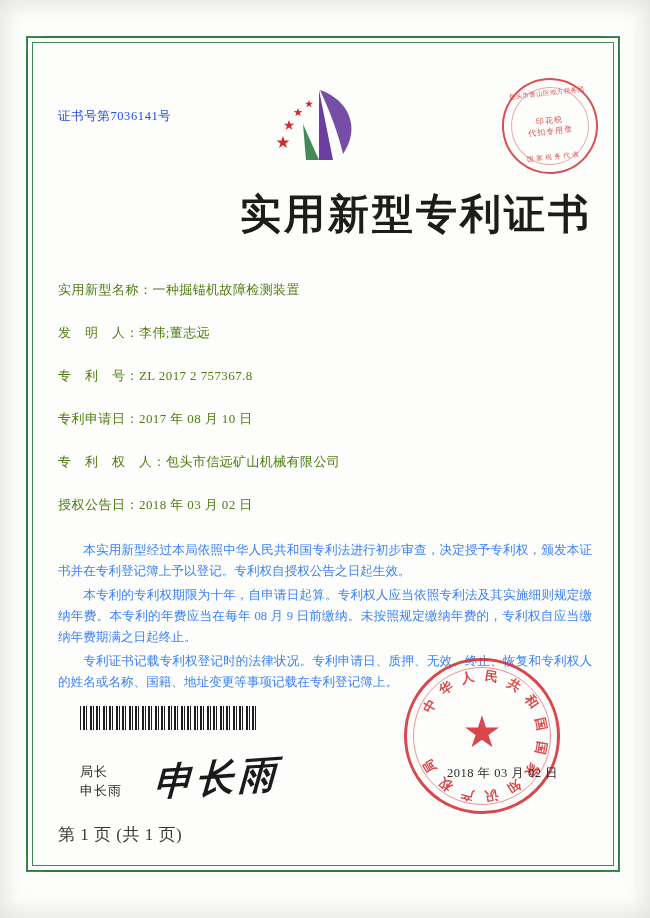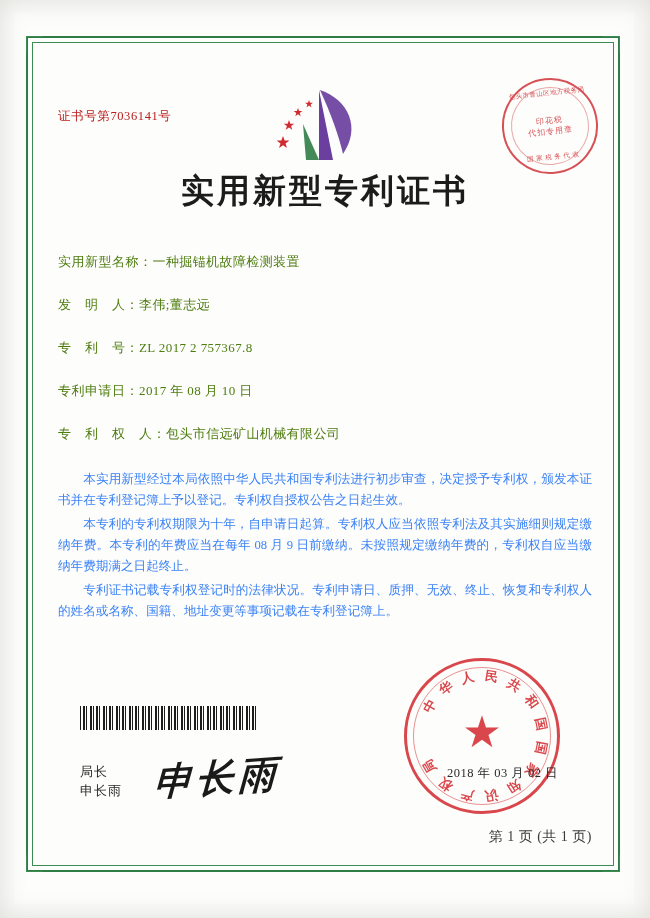--- a/index.html
+++ b/index.html
@@ -70,21 +70,21 @@
     position: absolute;
     left: 58px;
     top: 70px;
     right: 58px;
     bottom: 70px;
   }
 
   .cert-no {
     font-size: 12.5px;
     letter-spacing: 0.6px;
-    color: #b91c1c;
+    color: #1d4ed8;
     margin-top: 38px;
   }
 
   
   .logo {
     position: absolute;
     left: 215px;
     top: 14px;
     width: 96px;
     height: 90px;
@@ -129,23 +129,23 @@
   }
   .seal-top .inner-ring {
     position: absolute;
     inset: 7px;
     border: 1px solid #cf2b31;
     border-radius: 50%;
     opacity: 0.5;
   }
 
   .doc-title {
-    margin-top: 44px;
-    text-align: center;
-    font-size: 33px;
+    margin-top: 62px;
+    text-align: right;
+    font-size: 41px;
     font-weight: bold;
     letter-spacing: 3px;
     color: #1c1c1a;
     font-family: "Liberation Serif", "DejaVu Serif", serif;
   }
 
   .fields {
     margin-top: 40px;
   }
   .field {
@@ -255,22 +255,22 @@
     font-size: 12.5px;
     color: #2a2a2a;
     letter-spacing: 0.5px;
   }
 
   .footer {
     position: absolute;
     left: 0;
     right: 0;
     bottom: 2px;
-    text-align: right;
-    font-size: 14px;
+    text-align: left;
+    font-size: 17px;
     color: #3a3a3a;
     letter-spacing: 0.5px;
   }
 </style>
 </head>
 <body>
 
 <div class="page">
   <div class="paper"></div>
   <div class="scan-edge"></div>
@@ -320,20 +320,23 @@
         <span class="label">发　明　人：</span><span class="value">李伟;董志远</span>
       </div>
       <div class="field">
         <span class="label">专　利　号：</span><span class="value">ZL 2017 2 757367.8</span>
       </div>
       <div class="field">
         <span class="label">专利申请日：</span><span class="value">2017 年 08 月 10 日</span>
       </div>
       <div class="field">
         <span class="label">专　利　权　人：</span><span class="value">包头市信远矿山机械有限公司</span>
+      </div>
+      <div class="field">
+        <span class="label">授权公告日：</span><span class="value">2018 年 03 月 02 日</span>
       </div>
     </div>
 
     <div class="paras">
       <p>本实用新型经过本局依照中华人民共和国专利法进行初步审查，决定授予专利权，颁发本证书并在专利登记簿上予以登记。专利权自授权公告之日起生效。</p>
       <p>本专利的专利权期限为十年，自申请日起算。专利权人应当依照专利法及其实施细则规定缴纳年费。本专利的年费应当在每年 08 月 9 日前缴纳。未按照规定缴纳年费的，专利权自应当缴纳年费期满之日起终止。</p>
       <p>专利证书记载专利权登记时的法律状况。专利申请日、质押、无效、终止、恢复和专利权人的姓名或名称、国籍、地址变更等事项记载在专利登记簿上。</p>
     </div>
 
     <div class="barcode"></div>

